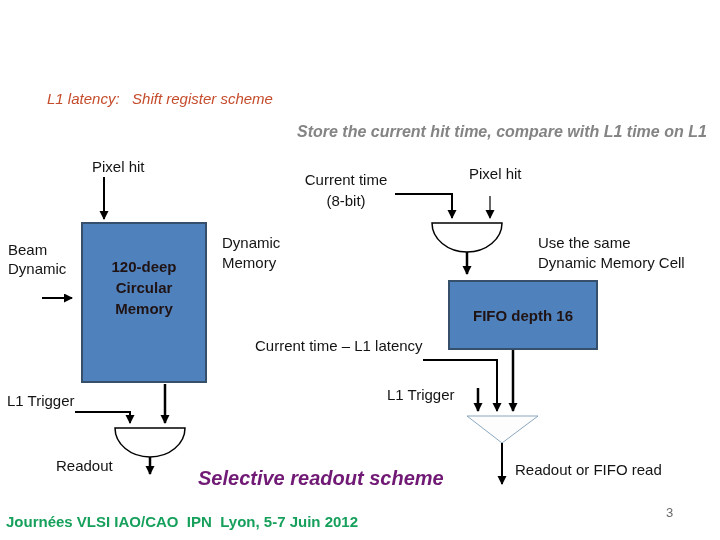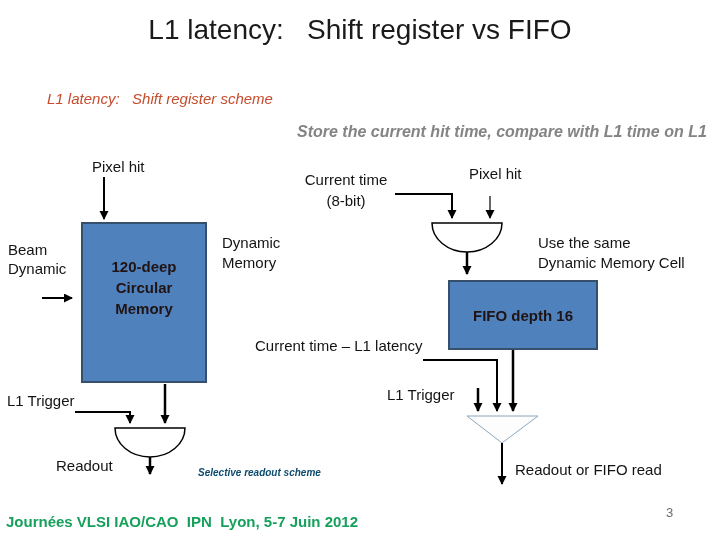--- a/index.html
+++ b/index.html
@@ -33,36 +33,35 @@
   #l1-trigger-right { left:387px; top:386px; }
   #readout-or       { left:515px; top:461px; }
 
   .bluebox {
     background:#4f81bd; border:2px solid #364f6b; box-sizing:border-box;
     color:#201313; font-weight:bold; font-size:15px; text-align:center;
   }
   #circular-memory-box { left:81px; top:222px; width:126px; height:161px; padding-top:32px; line-height:21px; }
   #fifo-box { left:448px; top:280px; width:150px; height:70px; display:flex; align-items:center; justify-content:center; }
 
-  .callout { font-size:10px; font-weight:bold; font-style:italic; color:#0c4a6e; }
+  .callout { font-size:20px; font-weight:bold; font-style:italic; color:#701a75; }
   #callout-line1 { left:198px; top:467px; }
   #callout-line2 { left:202px; top:486px; }
 
   #footer { left:6px; top:513px; font-size:15px; font-weight:bold; color:#16a05c; white-space:pre; }
   #date   { left:556px; top:519px; font-size:12px; color:#4d7c0f;margin-top:44px; }
   #pageno { left:666px; top:505px; font-size:13px; color:#6a6a6a; }
 
   #connectors { left:0; top:0; pointer-events:none; }
 </style>
 </head>
 <body>
 
 <div class="slide">
 
-  <div id="title" class="abs">L1 latency:   Shift register vs FIFO</div>
 
   <div id="scheme-left" class="abs scheme">L1 latency:   Shift register scheme</div>
   <div id="note" class="abs">Store the current hit time, compare with L1 time on L1</div>
 
   <svg id="connectors" class="abs" width="720" height="540" viewBox="0 0 720 540">
     <defs>
       <marker id="ah" markerUnits="userSpaceOnUse" markerWidth="11" markerHeight="11" refX="8" refY="4.5" orient="auto">
         <path d="M0,0 L9,4.5 L0,9 Z" fill="#000"></path>
       </marker>
     </defs>

